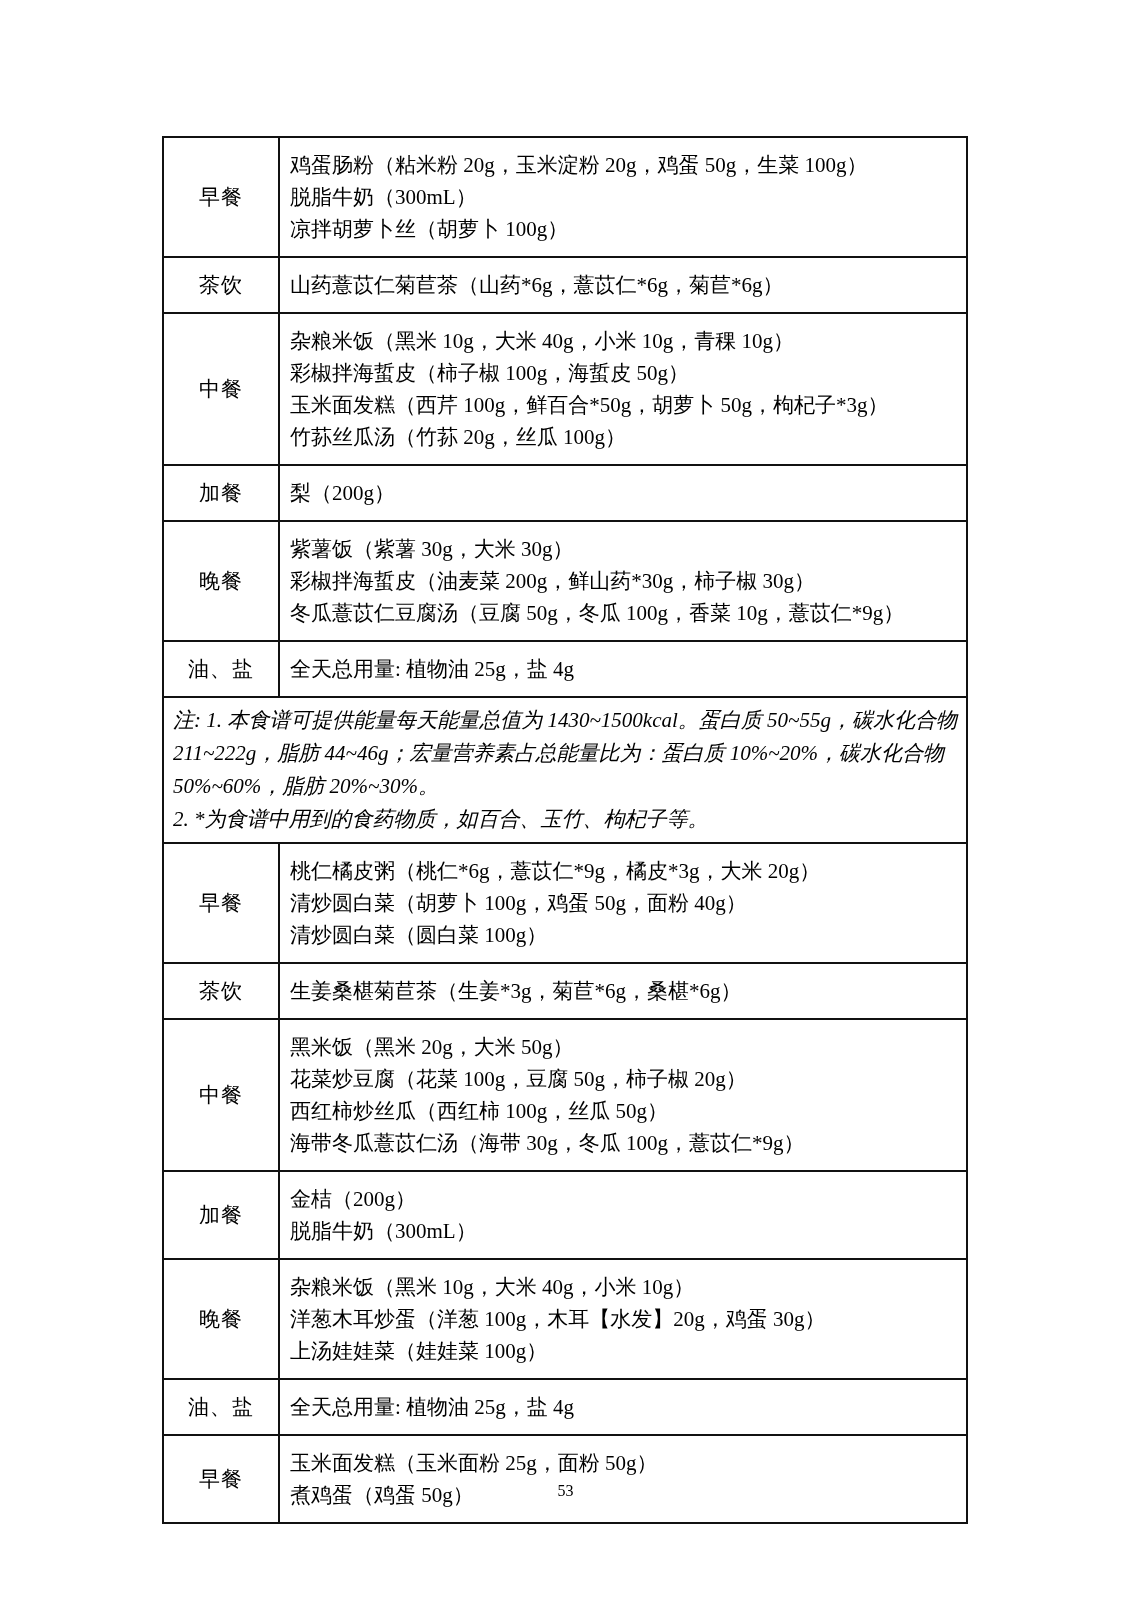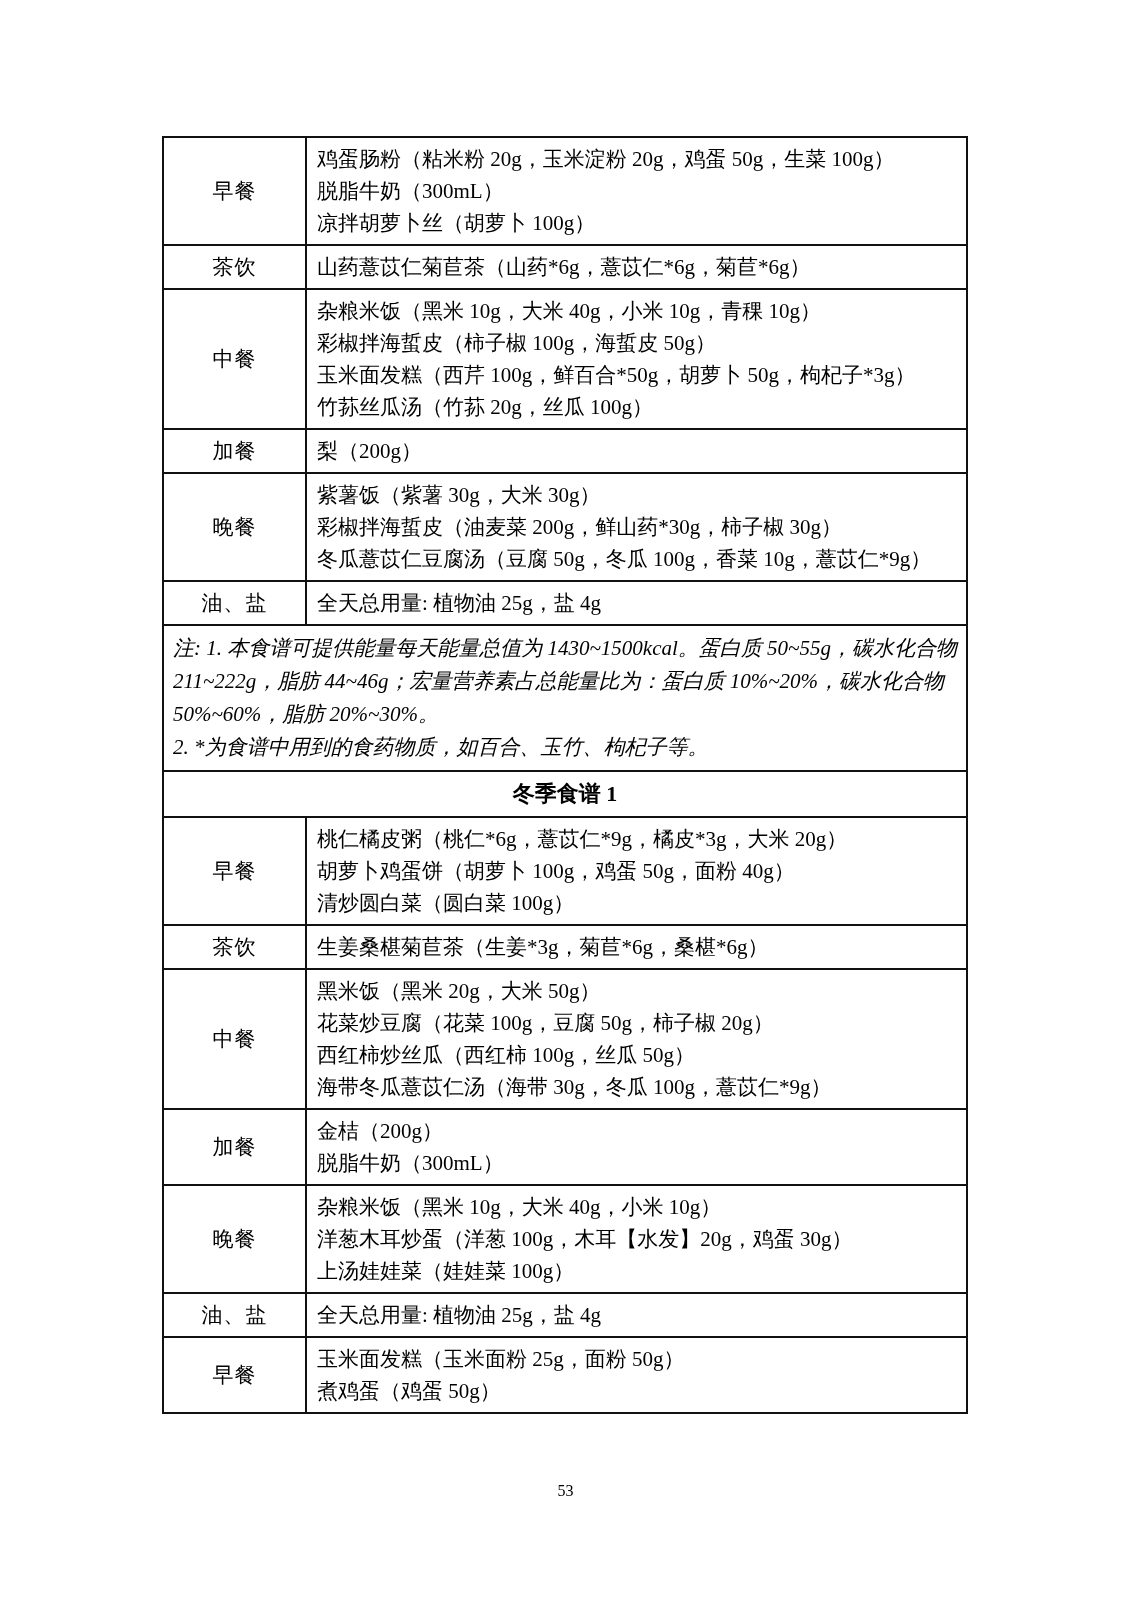--- a/index.html
+++ b/index.html
@@ -20,28 +20,28 @@
     width: 806px;
     border-collapse: collapse;
     table-layout: fixed;
   }
   .diet-table td {
     border: 2px solid #111111;
     font-size: 21px;
     vertical-align: middle;
   }
   td.label-cell {
-    width: 143px;
+    width: 116px;
     text-align: center;
     padding: 4px 2px;
     letter-spacing: 1px;
     border-radius: 24px;
   }
   td.content-cell {
-    padding: 5px 10px;
+    padding: 11px 10px;
   }
   .dish-line {
     line-height: 32px;
     white-space: nowrap;
     overflow: hidden;
   }
   td.note-cell {
     padding: 6px 9px;
     font-style: italic;
   }
@@ -116,29 +116,24 @@
             <div class="dish-line">全天总用量: 植物油 25g，盐 4g</div>
           </td>
         </tr>
         <tr>
           <td colspan="2" class="note-cell">
             <p class="note-para">注: 1. 本食谱可提供能量每天能量总值为 1430~1500kcal。蛋白质 50~55g，碳水化合物 211~222g，脂肪 44~46g；宏量营养素占总能量比为：蛋白质 10%~20%，碳水化合物 50%~60%，脂肪 20%~30%。</p>
             <p class="note-para">2. *为食谱中用到的食药物质，如百合、玉竹、枸杞子等。</p>
           </td>
         </tr>
         <tr>
-          <td colspan="2" class="header-cell">
-            <div class="section-title">冬季食谱 1</div>
-          </td>
-        </tr>
-        <tr>
           <td class="label-cell"><span>早餐</span></td>
           <td class="content-cell">
             <div class="dish-line">桃仁橘皮粥（桃仁*6g，薏苡仁*9g，橘皮*3g，大米 20g）</div>
-            <div class="dish-line">胡萝卜鸡蛋饼（胡萝卜 100g，鸡蛋 50g，面粉 40g）</div>
+            <div class="dish-line">清炒圆白菜（胡萝卜 100g，鸡蛋 50g，面粉 40g）</div>
             <div class="dish-line">清炒圆白菜（圆白菜 100g）</div>
           </td>
         </tr>
         <tr>
           <td class="label-cell"><span>茶饮</span></td>
           <td class="content-cell">
             <div class="dish-line">生姜桑椹菊苣茶（生姜*3g，菊苣*6g，桑椹*6g）</div>
           </td>
         </tr>
         <tr>

